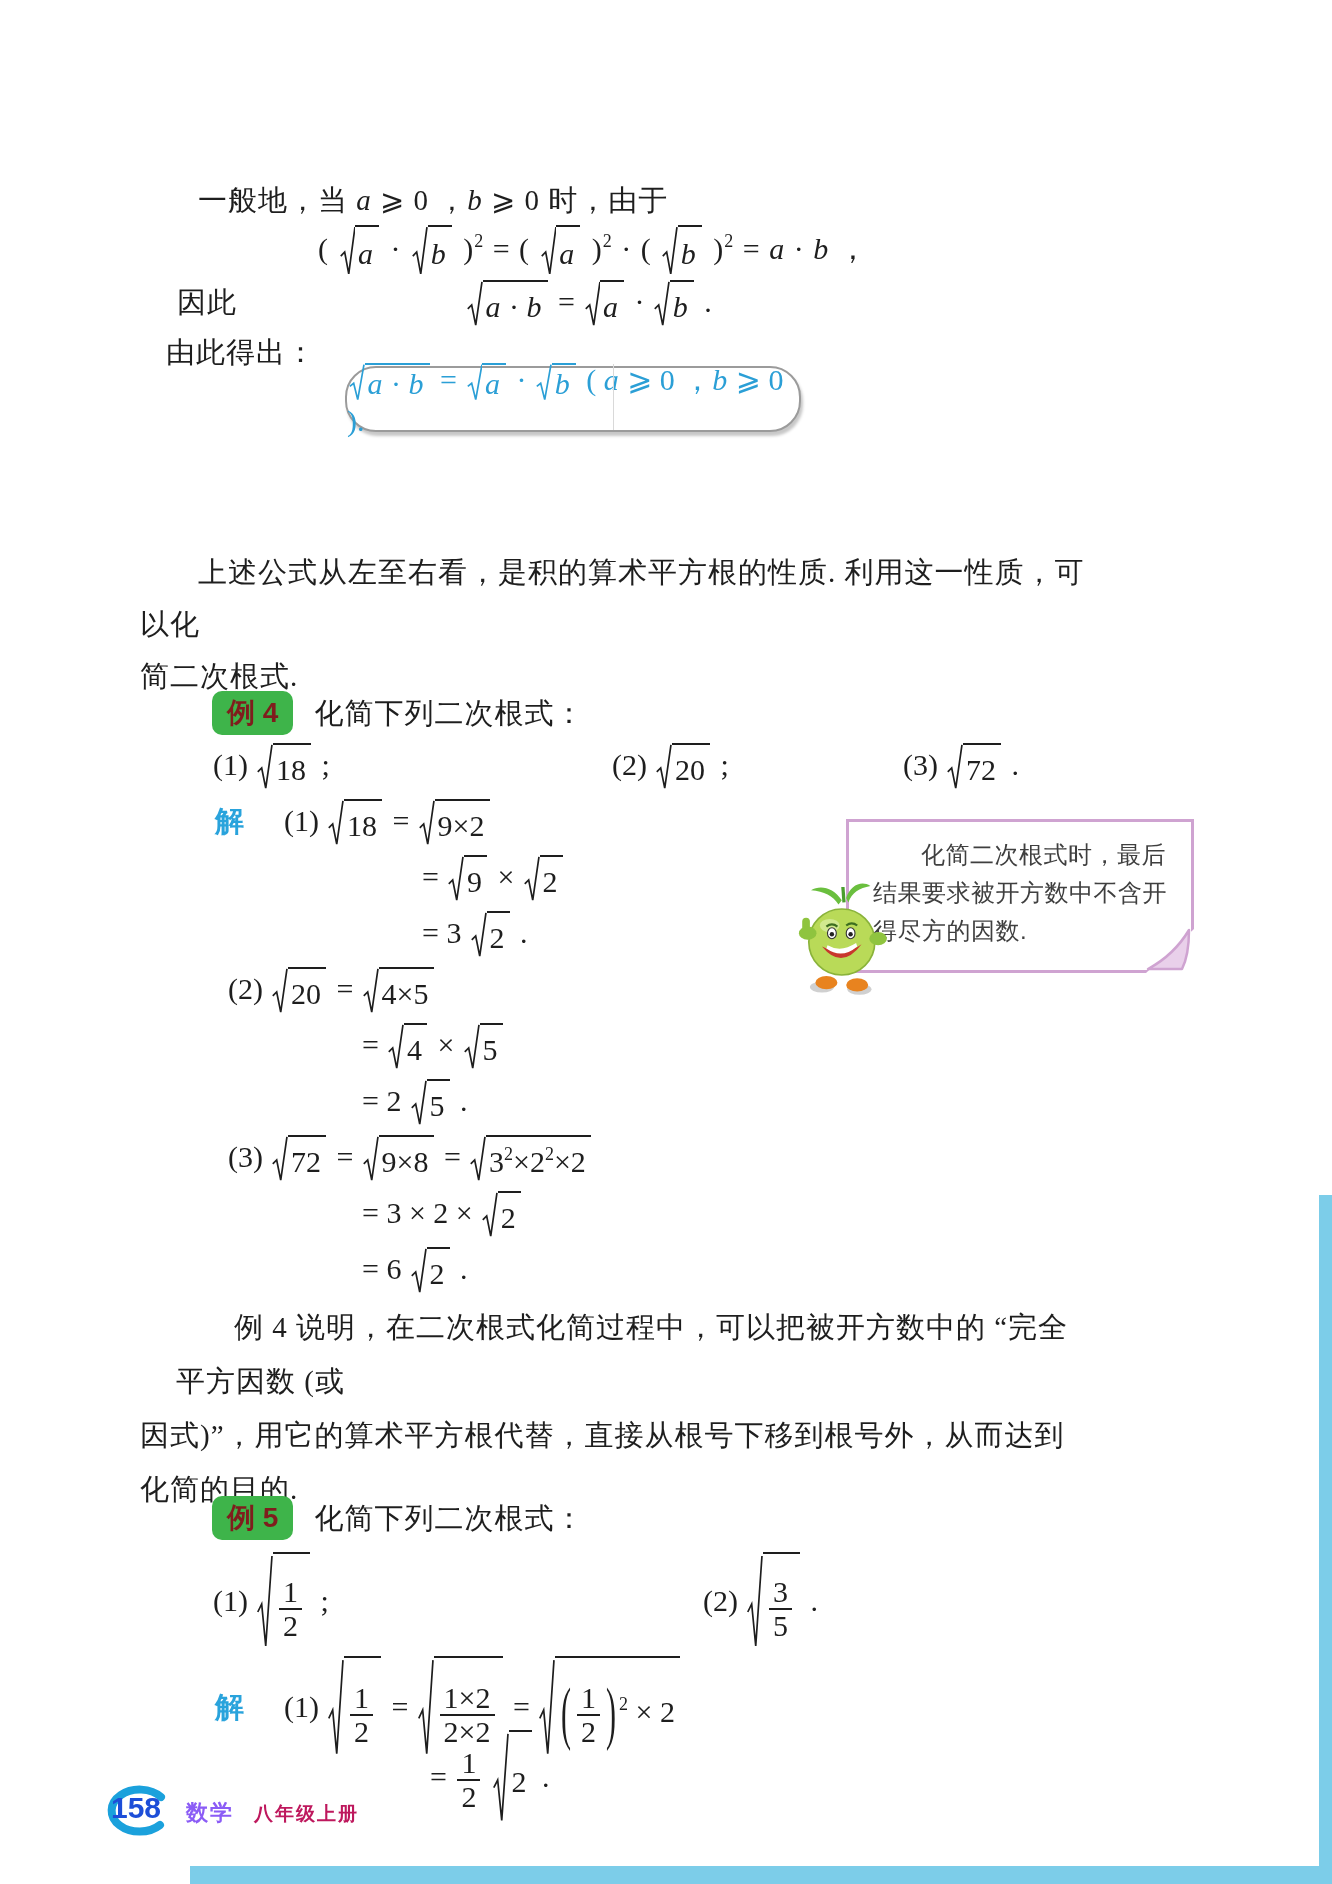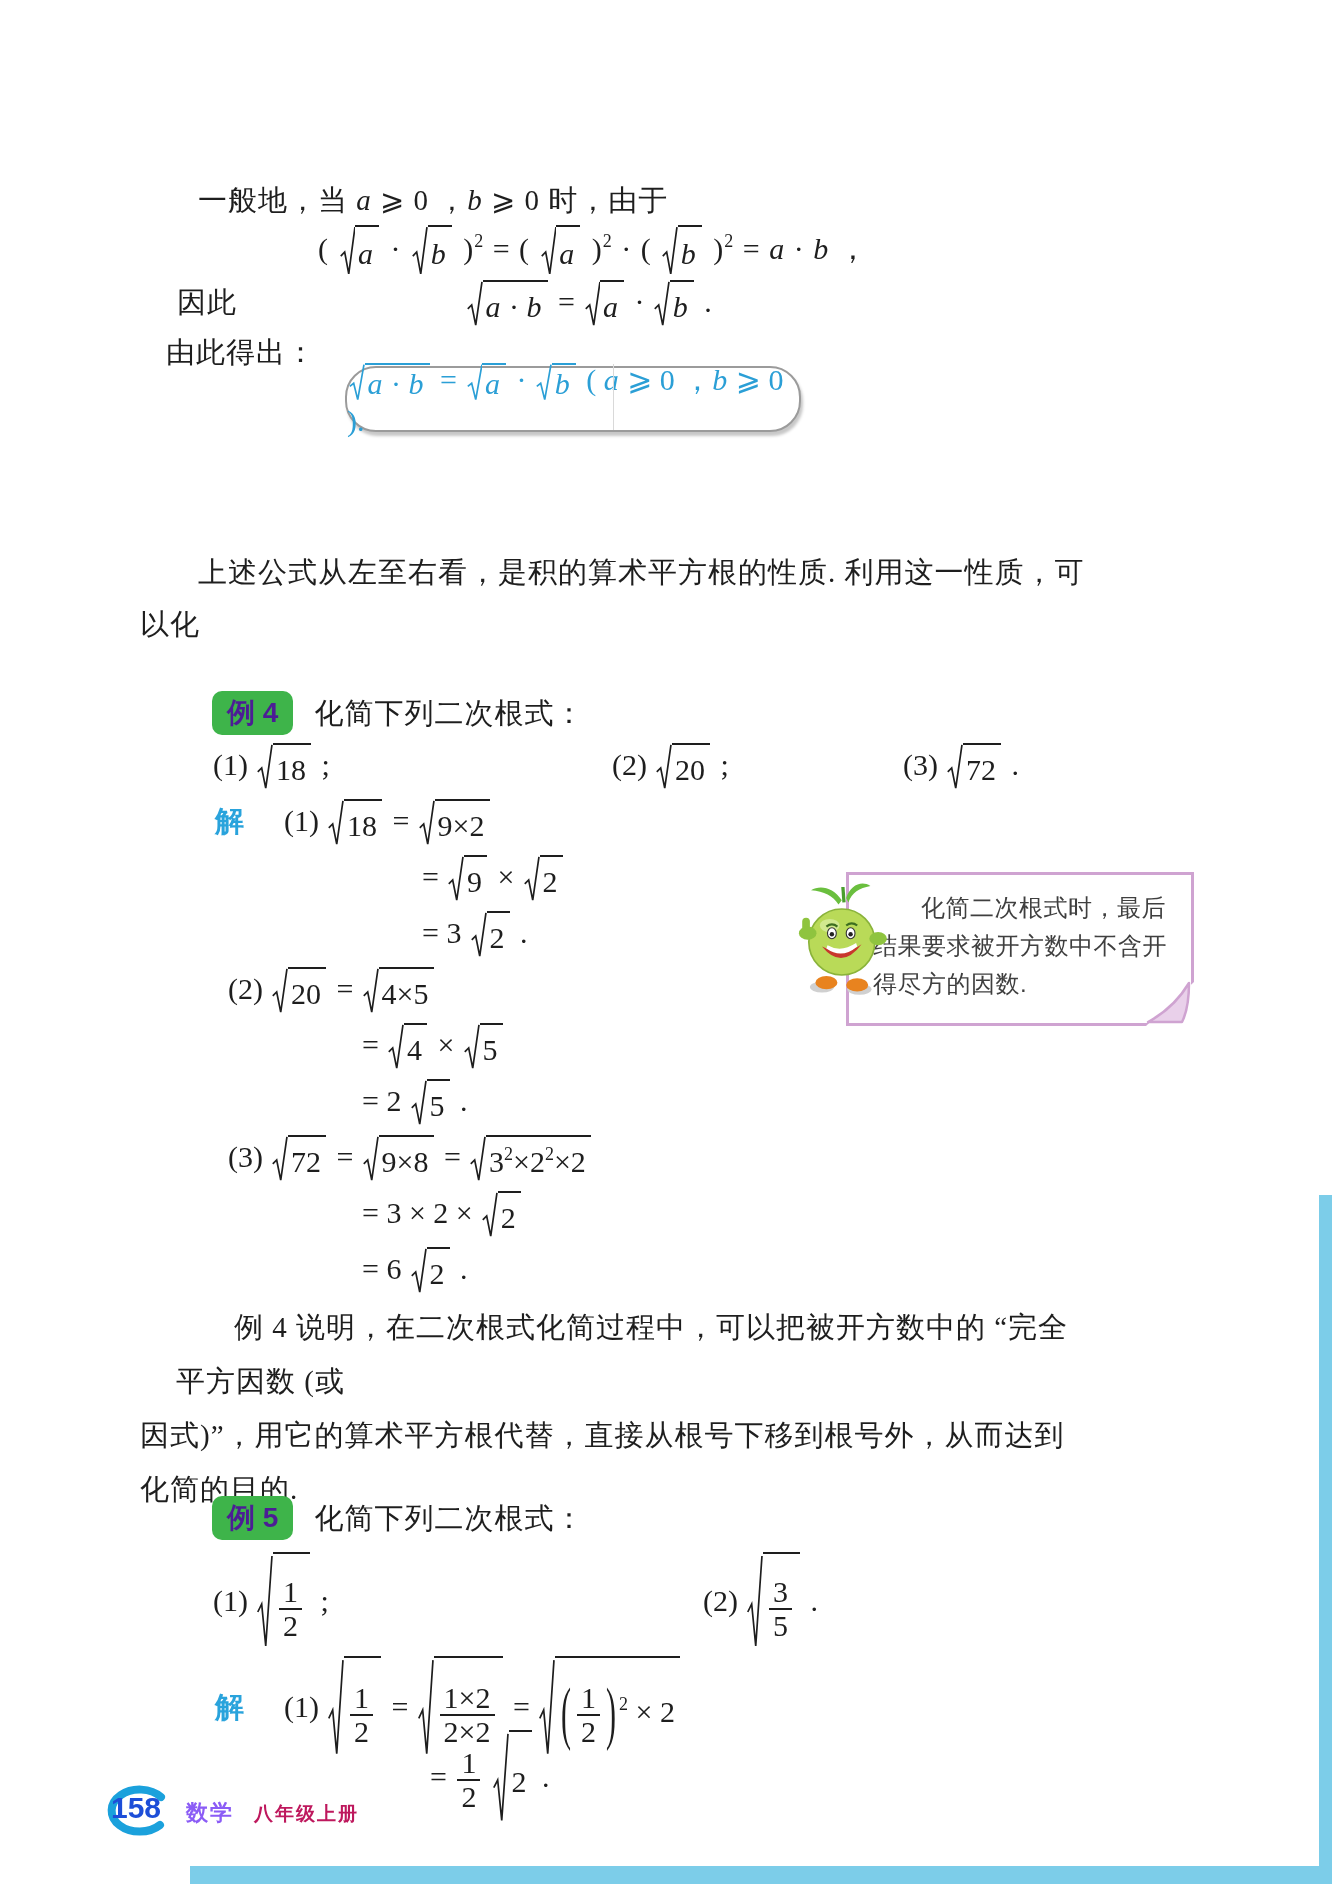--- a/index.html
+++ b/index.html
@@ -38,21 +38,21 @@
   }
   #scan-line{position:absolute;left:613px;top:364px;width:1px;height:66px;background:#d9d9d9;}
   #para-property{top:546px;}
   #para-property .tline{line-height:52px;}
   #para-property .l1{text-indent:58px;}
   
   #sec-ex4{top:686px;}
   #sec-ex5{top:1491px;}
   .ex-head{height:48px;line-height:48px;}
   .badge{
-    display:inline-block;background:#3eb44a;color:#4c1d95;border-radius:10px;
+    display:inline-block;background:#3eb44a;color:#7f1d1d;border-radius:10px;
     font-family:"Liberation Sans","DejaVu Sans",sans-serif;font-weight:bold;
     font-size:28px;line-height:44px;padding:0 15px;margin-left:72px;vertical-align:middle;
   }
   .ex-prompt{margin-left:14px;letter-spacing:1px;vertical-align:middle;}
   .items-row{position:relative;height:46px;margin-top:8px;line-height:46px;font-size:30px;}
   .items-row .it{position:absolute;top:0;}
   #ex4-it1{left:73px;} #ex4-it2{left:472px;} #ex4-it3{left:763px;}
   .items-row.tall{height:100px;line-height:100px;margin-top:12px;}
   #ex5-it1{left:73px;} #ex5-it2{left:563px;}
   .sol-line{height:46px;line-height:46px;margin-top:10px;font-size:30px;}
@@ -63,21 +63,21 @@
   .first2{padding-left:88px;}
   .cont1{padding-left:282px;}
   .cont23{padding-left:222px;}
   .sol-line.tall1{height:104px;line-height:104px;margin-top:4px;}
   .sol-line.tall2{height:96px;line-height:96px;margin-top:-30px;padding-left:290px;}
   #para-explain{top:1300px;}
   #para-explain .tline{line-height:54px;}
   #para-explain .l1{text-indent:58px;margin-left:36px;}
   
   #note-bubble{
-    position:absolute;left:846px;top:872px;width:348px;height:154px;
+    position:absolute;left:846px;top:819px;width:348px;height:154px;
     border:3px solid #cfa3d1;background:#ffffff;box-sizing:border-box;z-index:2;
   }
   #note-text{
     padding:14px 14px 0 24px;text-indent:48px;
     font-family:"Liberation Sans","DejaVu Sans",sans-serif;
     font-size:24px;line-height:38px;color:#3f3f3f;letter-spacing:0.5px;
   }
   #fold{position:absolute;right:-3px;bottom:-3px;z-index:3;}
   #mascot{position:absolute;left:778px;top:876px;width:132px;height:132px;z-index:4;}
   
@@ -164,20 +164,21 @@
           <svg class="rsign" viewBox="0 0 10 26" preserveAspectRatio="none" aria-hidden="true">
             <path d="M0.5 15 L3 13 L5.6 23.5 L9.6 1" fill="none" stroke="currentColor" stroke-width="1.7" vector-effect="non-scaling-stroke"></path>
           </svg>
           <span class="rbar"> <i>b</i> </span>
         </span> ( <i>a</i> ⩾ 0 ，<i>b</i> ⩾ 0 ).</span>
   </div>
   <div id="scan-line"></div>
 
   <div class="sec" id="para-property">
     <div class="tline l1">上述公式从左至右看，是积的算术平方根的性质. 利用这一性质，可以化</div>
+    <div class="tline">简二次根式.</div>
   </div>
 
   <div class="sec" id="sec-ex4">
     <div class="ex-head">
       <span class="badge">例 4</span>
       <span class="ex-prompt">化简下列二次根式：</span>
     </div>
     <div class="items-row">
       <span class="it" id="ex4-it1">(1) <span class="sqrt">
             <svg class="rsign" viewBox="0 0 10 26" preserveAspectRatio="none" aria-hidden="true">

